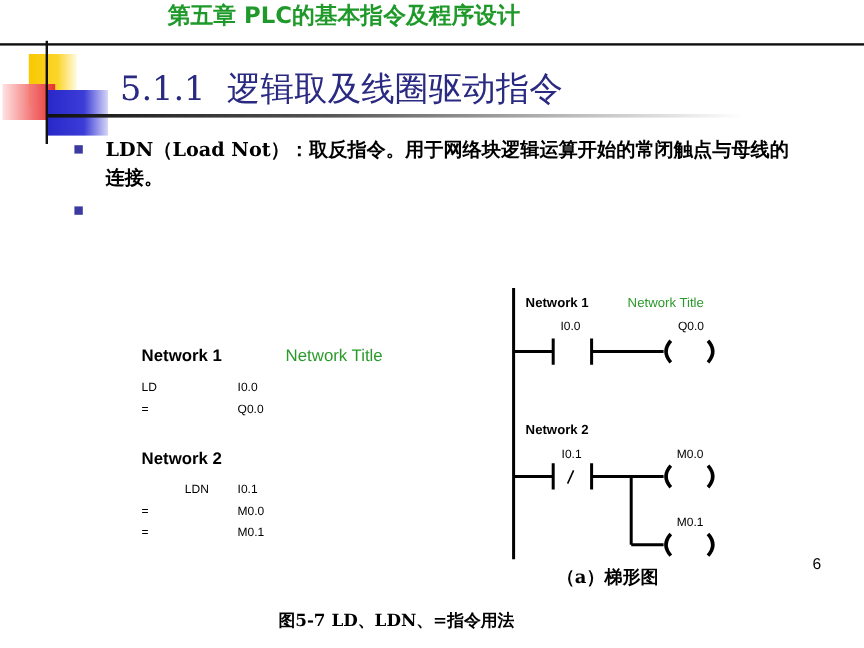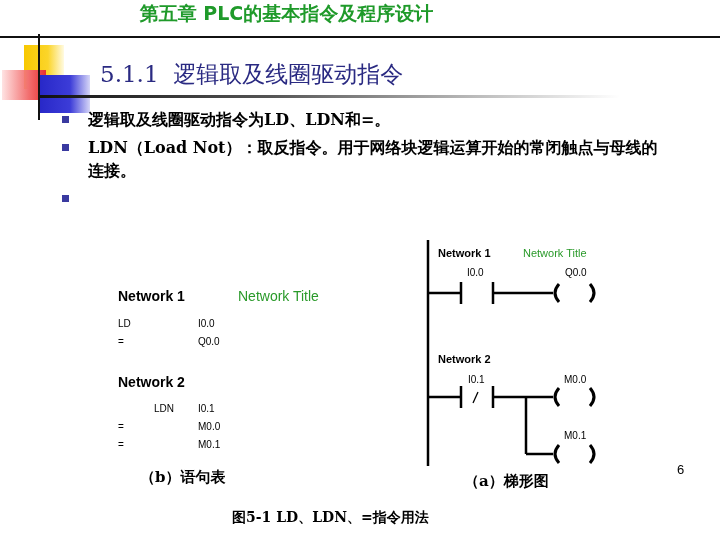--- a/index.html
+++ b/index.html
@@ -8,21 +8,21 @@
   .abs { position:absolute; }
   .header-title { left:0; top:0; width:573px; text-align:center; font-size:19px; font-weight:bold;
                   color:#1f9a2a; line-height:26px; letter-spacing:0px; }
   .header-rule { left:0; top:36px; width:720px; height:2px; background:#111; }
   .deco-yellow { left:24px; top:45px; width:40px; height:44px; background:linear-gradient(90deg,#f8c800 0%,#fbd52a 60%,rgba(255,240,160,0.3) 100%); }
   .deco-red { left:2px; top:70px; width:44px; height:30px; background:linear-gradient(90deg,rgba(255,200,200,0.5) 0%,#f27070 60%,#e83030 100%); }
   .deco-blue { left:40px; top:75px; width:50px; height:38px; background:linear-gradient(90deg,#2828c8 0%,#3c3cd8 60%,rgba(120,120,230,0.3) 100%); }
   .deco-vline { left:38px; top:34px; width:2px; height:86px; background:#111; }
   .title-underline { left:40px; top:95px; width:580px; height:3px;
                      background:linear-gradient(90deg,#111 0%,#555 40%,#bbb 75%,rgba(255,255,255,0) 100%); }
-  .slide-title { left:100px; top:56px; font-family:"DejaVu Serif", serif; font-size:23px; color:#2a2a82; line-height:36px; white-space:pre; }
+  .slide-title { left:100px; top:56px; font-family:"DejaVu Serif", serif; font-size:28px; color:#2a2a82; line-height:36px; white-space:pre; }
   .bullets { left:60px; top:108px; width:620px; }
   .bullet { position:relative; padding-left:28px; font-family:"DejaVu Serif", serif; font-size:16px; line-height:23px; font-weight:bold; margin-bottom:0px; }
   .bullet .sq { position:absolute; left:2px; top:8px; width:7px; height:7px; background:#3a3aa0; }
   .net-head { font-family:"Liberation Sans", sans-serif; font-weight:bold; font-size:14px; }
   .net-title { font-family:"Liberation Sans", sans-serif; font-size:14px; color:#2a9a2a; }
   .stl-code { font-family:Liberation Sans, sans-serif; font-size:10px; line-height:18px; white-space:pre; }
   .caption { font-family:"DejaVu Serif", serif; font-weight:bold; font-size:15px; }
   .lad-head { font-family:"Liberation Sans", sans-serif; font-weight:bold; font-size:11px; }
   .lad-title { font-family:"Liberation Sans", sans-serif; font-size:11px; color:#2a9a2a; }
   .lad-addr { font-family:"Liberation Sans", sans-serif; font-size:10px; }
@@ -36,24 +36,20 @@
 
 <div class="abs deco-yellow"></div>
 <div class="abs deco-red"></div>
 <div class="abs deco-blue"></div>
 <div class="abs deco-vline"></div>
 <div class="abs title-underline"></div>
 
 <div class="abs slide-title">5.1.1  逻辑取及线圈驱动指令</div>
 
 <div class="abs bullets">
-  <div class="bullet" style="width:560px;">
-    <span class="sq"></span>
-    <span>逻辑取及线圈驱动指令为LD、LDN和=。</span>
-  </div>
   <div class="bullet" style="width:580px; margin-top:5px;">
     <span class="sq"></span>
     <span>LDN（Load Not）：取反指令。用于网络块逻辑运算开始的常闭触点与母线的连接。</span>
   </div>
   <div class="bullet" style="width:330px; margin-top:5px;">
     <span class="sq"></span>
   </div>
 </div>
 
 <div class="abs" style="left:118px; top:288px; width:240px; height:200px;">
@@ -65,21 +61,20 @@
   <div class="abs stl-code" style="left:80px; top:45px;">Q0.0</div>
 
   <div class="abs net-head" style="left:0; top:86px;">Network 2</div>
   <div class="abs stl-code" style="left:0; top:112px;margin-left:36px;">LDN</div>
   <div class="abs stl-code" style="left:80px; top:112px;">I0.1</div>
   <div class="abs stl-code" style="left:0; top:130px;">=</div>
   <div class="abs stl-code" style="left:80px; top:130px;">M0.0</div>
   <div class="abs stl-code" style="left:0; top:148px;">=</div>
   <div class="abs stl-code" style="left:80px; top:148px;">M0.1</div>
 
-  <div class="abs caption" style="left:22px; top:180px;">（b）语句表</div>
 </div>
 
 <div class="abs" style="left:420px; top:238px; width:200px; height:260px;">
   <svg class="abs" style="left:0; top:0;" width="200" height="230" viewBox="0 0 200 230">
 
     <line x1="8" y1="2" x2="8" y2="228" stroke="#000" stroke-width="2.5"></line>
 
     <line x1="8" y1="55" x2="41" y2="55" stroke="#000" stroke-width="2.5"></line>
     <line x1="41" y1="44" x2="41" y2="66" stroke="#000" stroke-width="2.5"></line>
     <line x1="73" y1="44" x2="73" y2="66" stroke="#000" stroke-width="2.5"></line>
@@ -114,13 +109,13 @@
   <div class="abs lad-addr" style="left:144px; top:192px;">M0.1</div>
   <div class="abs" style="left:41px; top:148px; width:32px; height:22px;"></div>
   <div class="abs" style="left:131px; top:148px; width:48px; height:22px;"></div>
   <div class="abs" style="left:131px; top:205px; width:48px; height:22px;"></div>
 
   <div class="abs caption" style="left:44px; top:234px;">（a）梯形图</div>
 </div>
 
 <div class="abs page-num">6</div>
 
-<div class="abs caption" style="left:232px; top:509px; font-size:14px;">图5-1 LD、LDN、=指令用法</div>
+<div class="abs caption" style="left:232px; top:509px; font-size:14px;">图5-7 LD、LDN、=指令用法</div>
 
 </body></html>

